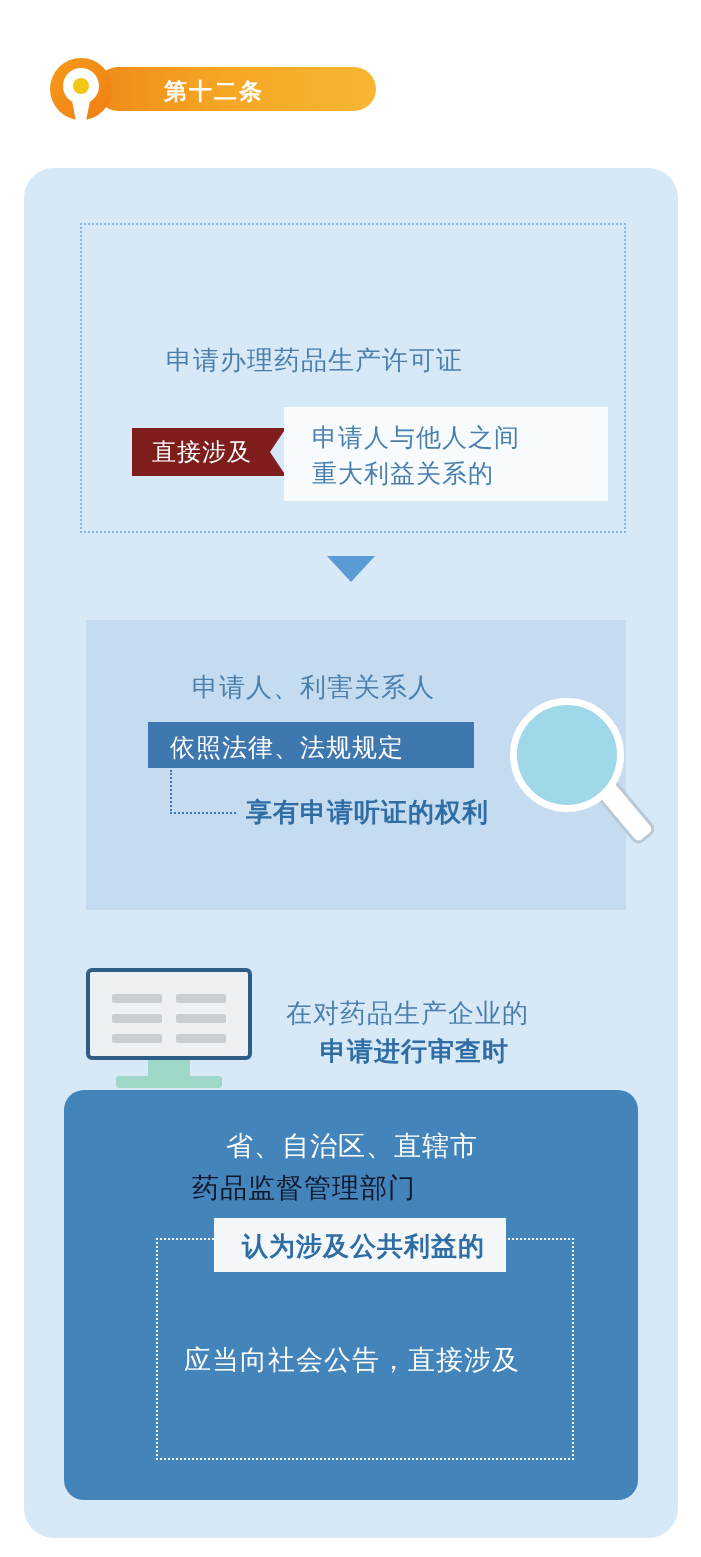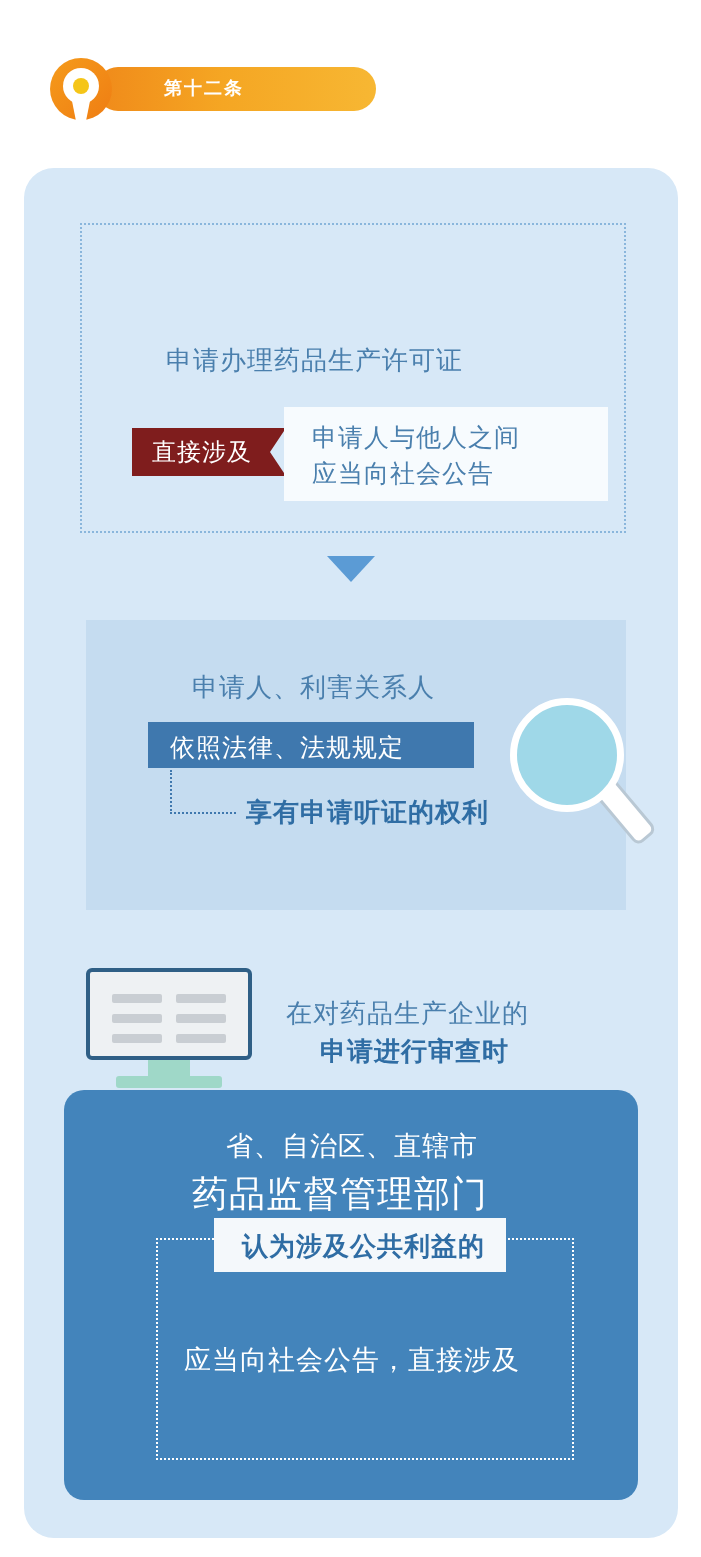--- a/index.html
+++ b/index.html
@@ -29,21 +29,21 @@
     top: 9px;
     width: 280px;
     height: 44px;
     border-radius: 22px;
     background: linear-gradient(to right, #f08a1a 0%, #f5a623 45%, #f7b733 100%);
   }
   .header-label {
     position: absolute;
     left: 120px;
     top: 18px;
-    font-size: 18px;
+    font-size: 23px;
     letter-spacing: 2px;
     color: #ffffff;
     font-weight: bold;
     white-space: nowrap;
   }
   .bulb-wrap {
     position: absolute;
     left: 0px;
     top: 0px;
     width: 74px;
@@ -335,22 +335,22 @@
     top: 38px;
     font-size: 27px;
     color: #ffffff;
     letter-spacing: 1px;
     white-space: nowrap;
   }
   .sec3-t2 {
     position: absolute;
     left: 128px;
     top: 80px;
-    font-size: 36px;
-    color: #ffffff;
+    font-size: 27px;
+    color: #0f172a;
     letter-spacing: 1px;
     white-space: nowrap;
   }
   .sec3-dotted {
     position: absolute;
     left: 92px;
     top: 148px;
     width: 418px;
     height: 222px;
     border: 2px dotted #ffffff;
@@ -399,21 +399,21 @@
   </div>
 </div>
 
 <div class="card">
 
   <div class="sec1">
     <div class="sec1-title">申请办理药品生产许可证</div>
     <div class="tag-blue">直接涉及</div>
     <div class="white-box1">
       <div class="line l1">申请人与他人之间</div>
-      <div class="line l2">应当向社会公告</div>
+      <div class="line l2">重大利益关系的</div>
     </div>
   </div>
 
   <div class="arrow-down"></div>
 
   <div class="sec2">
     <div class="sec2-title">申请人、利害关系人</div>
     <div class="sec2-bar">
       <span>依照法律、法规规定</span>
     </div>

